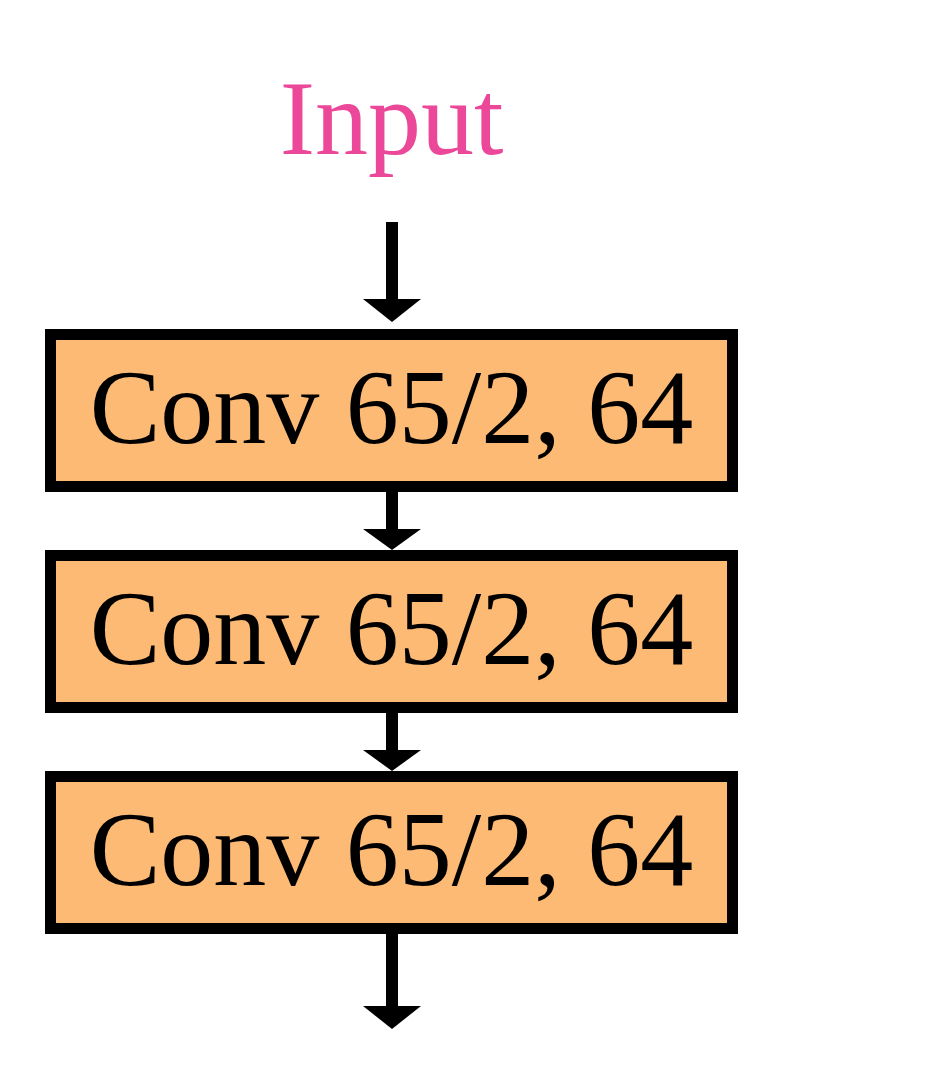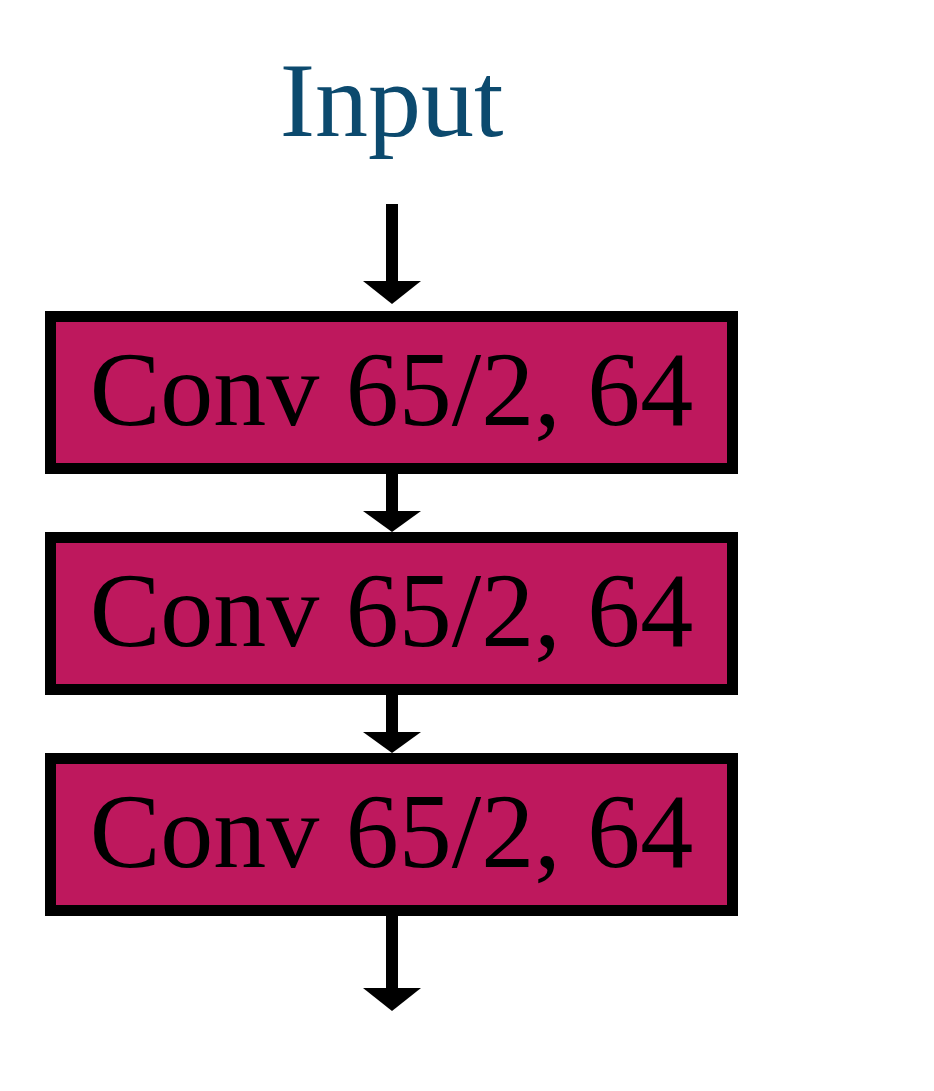--- a/index.html
+++ b/index.html
@@ -18,43 +18,43 @@
   .diagram {
     position: absolute;
     left: 45px;
     top: 0;
     width: 693px;
     display: flex;
     flex-direction: column;
     align-items: center;
   }
   .input-label {
-    margin-top: 37px;
+    margin-top: 55px;
     font-size: 106px;
     line-height: 1.2;
-    color: #0c4a6e;
+    color: #ec4899;
     white-space: nowrap;
   }
   .arrow {
     display: block;
     flex: 0 0 auto;
   }
   .arrow path,
   .arrow rect,
   .arrow polygon {
     fill: #000000;
     stroke: none;
   }
   .arrow-top { margin-top: 40px; }
   .conv-box {
     box-sizing: border-box;
     width: 100%;
     height: 163px;
     border: 11px solid #000000;
-    background: #be185d;
+    background: #fdba74;
     display: flex;
     align-items: center;
     justify-content: center;
   }
   .conv-box-1 { margin-top: 7px; }
   .conv-box .label {
     font-size: 106px;
     line-height: 1;
     white-space: nowrap;
     color: #000000;

